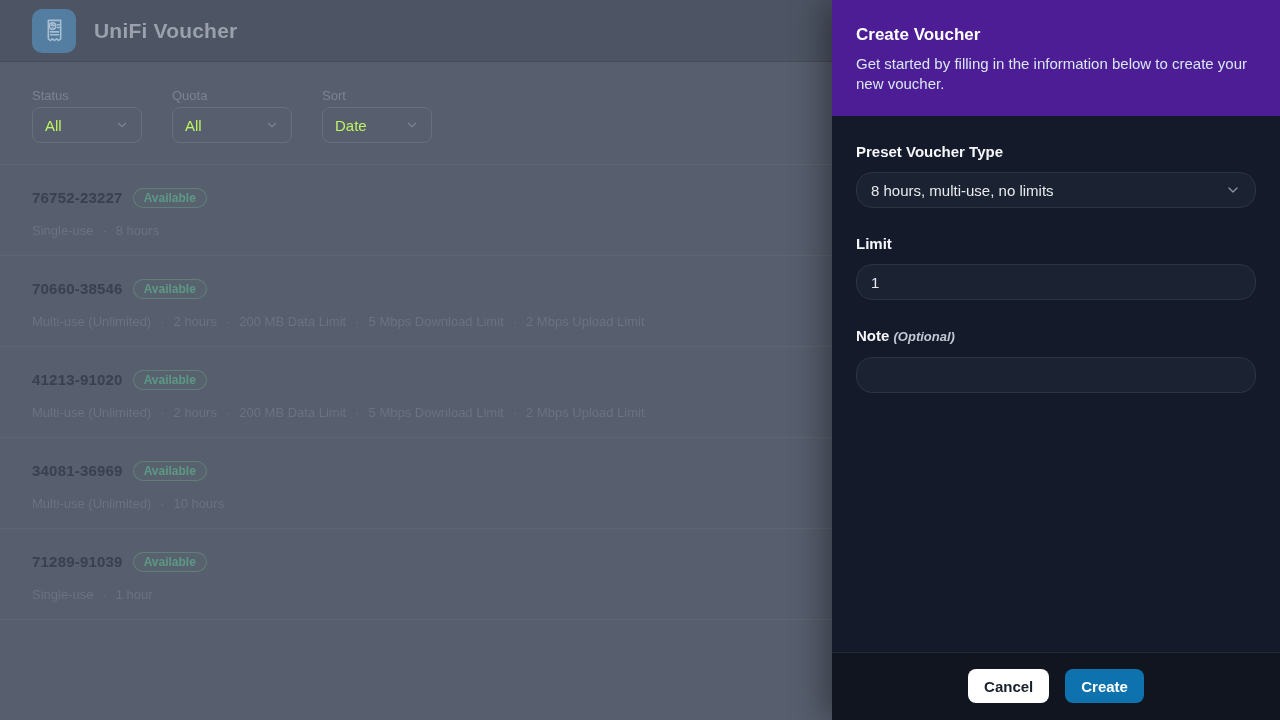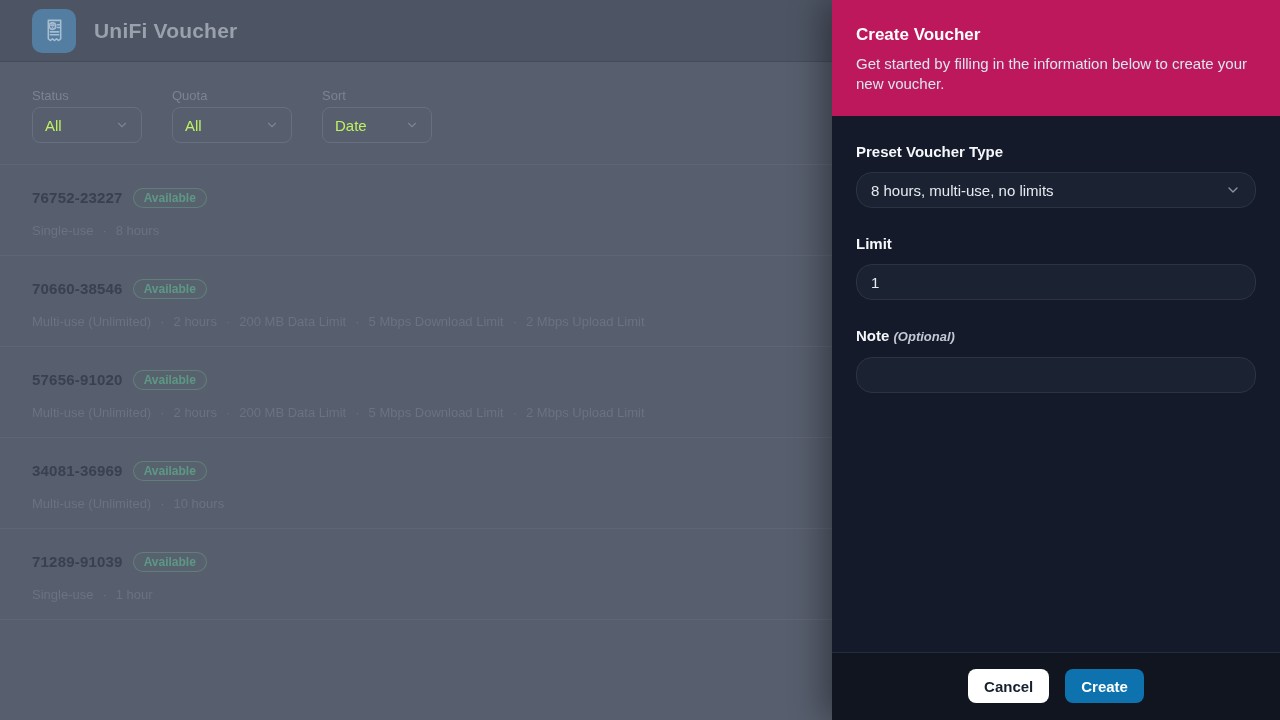--- a/index.html
+++ b/index.html
@@ -52,21 +52,21 @@
 
   
   .drawer-overlay { position:absolute; left:0; top:0; width:832px; height:720px; background:rgba(0,0,0,0); cursor:pointer; }
 
   
   .drawer {
     position:absolute; left:832px; top:0; width:448px; height:720px;
     background:#141a29; display:flex; flex-direction:column;
     box-shadow:-10px 0 30px rgba(0,0,0,.35);
   }
-  .drawer-header { background:#be185d; padding:26px 24px 22px; }
+  .drawer-header { background:#4c1d95; padding:26px 24px 22px; }
   .drawer-title { color:#ffffff; font-size:17px; font-weight:700; line-height:18px; }
   .drawer-desc { color:#d9e7f2; font-size:15px; line-height:20px; margin-top:10px; max-width:400px; }
 
   .drawer-body { flex:1; padding:28px 24px 0; }
   .field-label { color:#f5f7fa; font-size:15px; font-weight:700; line-height:16px; margin-bottom:12px; }
   .field-label .optional { font-style:italic; font-weight:600; font-size:13px; color:#c2c8d4; }
   .field-group + .field-group { margin-top:28px; }
   .control {
     width:100%; height:36px; background:#1b2232; border:1px solid #2c3444;
     border-radius:16px; color:#e7eaf0; font-size:15px;
@@ -161,21 +161,21 @@
           <span class="meta-part">Multi-use (Unlimited)</span>
           <span class="meta-part">2 hours</span>
           <span class="meta-part">200 MB Data Limit</span>
           <span class="meta-part">5 Mbps Download Limit</span>
           <span class="meta-part">2 Mbps Upload Limit</span>
         </div>
   </div>
 
   <div class="voucher-row">
     <div class="code-line">
-      <span class="voucher-code">57656-91020</span>
+      <span class="voucher-code">41213-91020</span>
       <span class="status-badge">Available</span>
     </div>
     <div class="voucher-meta">
           <span class="meta-part">Multi-use (Unlimited)</span>
           <span class="meta-part">2 hours</span>
           <span class="meta-part">200 MB Data Limit</span>
           <span class="meta-part">5 Mbps Download Limit</span>
           <span class="meta-part">2 Mbps Upload Limit</span>
         </div>
   </div>

